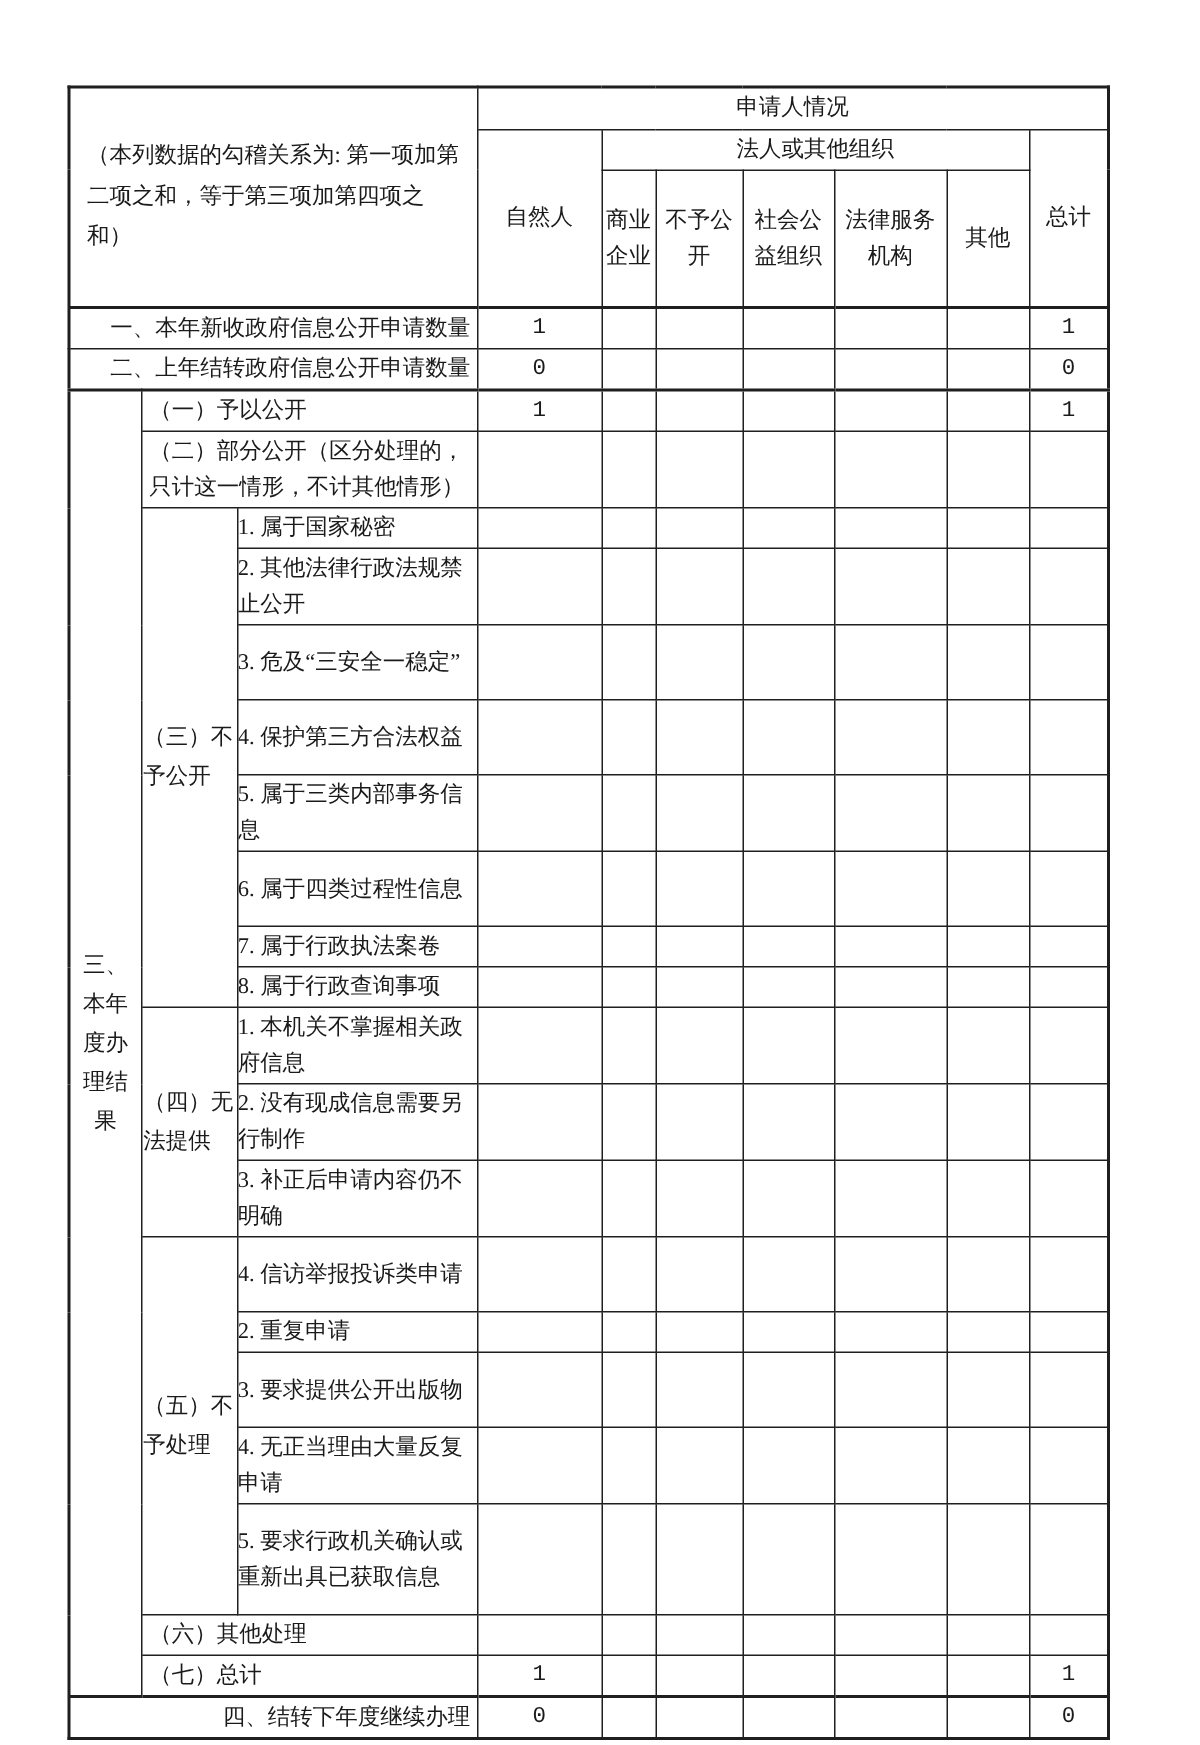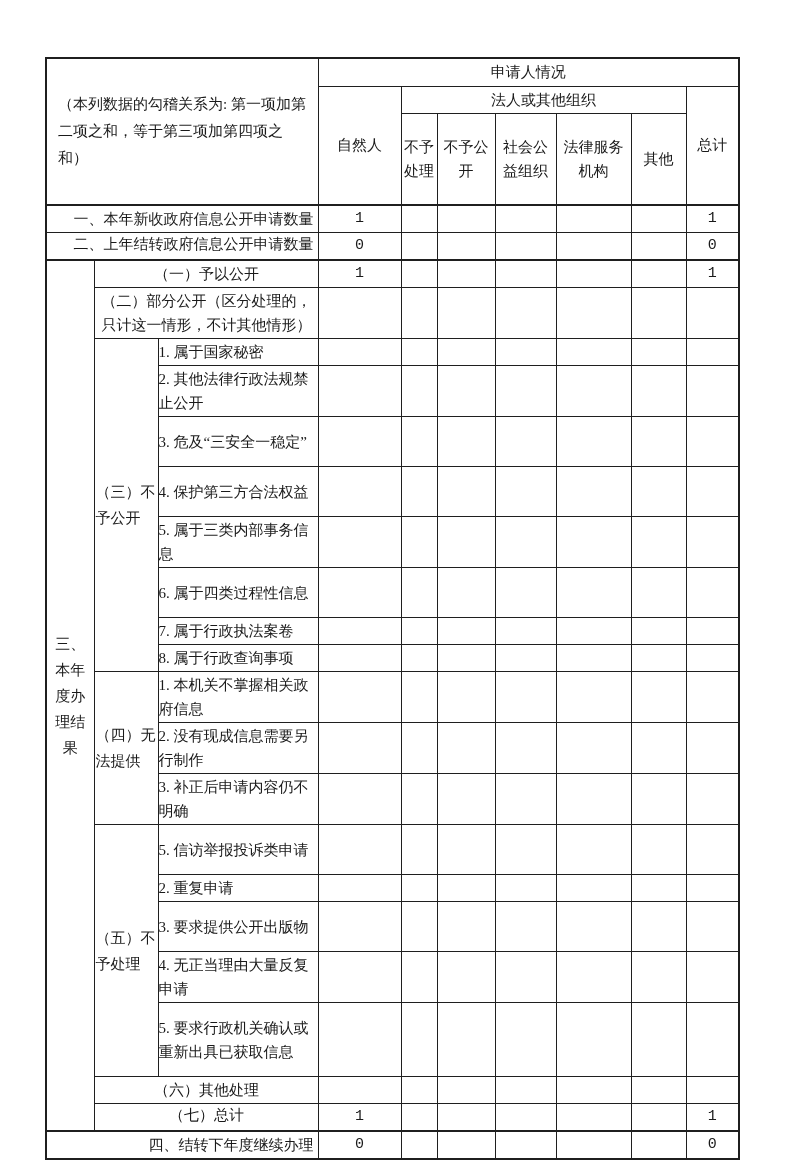--- a/index.html
+++ b/index.html
@@ -23,33 +23,33 @@
     word-break:break-all;
   }
   
   tr.h1{height:28px;} tr.h2{height:27px;} tr.h3{height:92px;}
   td.hd{text-align:center;padding:1px 2px;margin-left:11px;}
   td.corner{text-align:left;padding:2px 11px;line-height:27px;word-break:break-all;font-family:Liberation Serif, serif;}
   
   tr.rs{height:26px;} tr.rd{height:50px;} tr.rt{height:74px;margin-top:29px;}
   
   td.lab-main{text-align:right;padding-left:12px;}
-  td.lab-sub{text-align:center;padding-left:5px;}
+  td.lab-sub{text-align:left;padding-left:5px;}
   td.lab-item{text-align:left;padding-left:0;padding-right:4px;}
   td.vlabel{text-align:center;padding:0 7px;line-height:26px;margin-top:17px;}
   td.blabel{text-align:left;padding:0 1px;line-height:26px;}
   
   td.val{
     text-align:center;
     font-family:"Liberation Mono","DejaVu Sans Mono",monospace;
     font-size:15px;
   }
   
   td.bb2{border-bottom-width:2px;}
-  tr.thick > td{border-bottom-width:2px;font-family:Liberation Mono, monospace;}
+  tr.thick > td{border-bottom-width:2px;}
 </style>
 </head>
 <body>
 
 <div class="page">
   <table class="report">
     <colgroup>
       <col style="width:48px">
         <col style="width:64px">
         <col style="width:160px">
@@ -66,21 +66,21 @@
         <tr class="h1">
       <td class="corner bb2" colspan="3" rowspan="3">（本列数据的勾稽关系为: 第一项加第二项之和，等于第三项加第四项之和）</td>
       <td class="hd" colspan="7">申请人情况</td>
     </tr>
     <tr class="h2">
       <td class="hd bb2" rowspan="2">自然人</td>
       <td class="hd" colspan="5">法人或其他组织</td>
       <td class="hd bb2" rowspan="2">总计</td>
     </tr>
     <tr class="h3">
-      <td class="hd bb2">不予处理</td>
+      <td class="hd bb2">商业企业</td>
       <td class="hd bb2">不予公开</td>
       <td class="hd bb2">社会公益组织</td>
       <td class="hd bb2">法律服务机构</td>
       <td class="hd bb2">其他</td>
     </tr>
 
     <tr class="rs">
       <td class="lab-main" colspan="3">一、本年新收政府信息公开申请数量</td>
       <td class="val">1</td>
       <td class="val"></td>
@@ -234,21 +234,21 @@
           <td class="val"></td>
           <td class="val"></td>
           <td class="val"></td>
           <td class="val"></td>
           <td class="val"></td>
           <td class="val"></td>
     </tr>
 
     <tr class="rd">
       <td class="blabel" rowspan="5">（五）不予处理</td>
-      <td class="lab-item">5. 信访举报投诉类申请</td>
+      <td class="lab-item">4. 信访举报投诉类申请</td>
       <td class="val"></td>
           <td class="val"></td>
           <td class="val"></td>
           <td class="val"></td>
           <td class="val"></td>
           <td class="val"></td>
           <td class="val"></td>
     </tr>
     <tr class="rs">
       <td class="lab-item">2. 重复申请</td>

